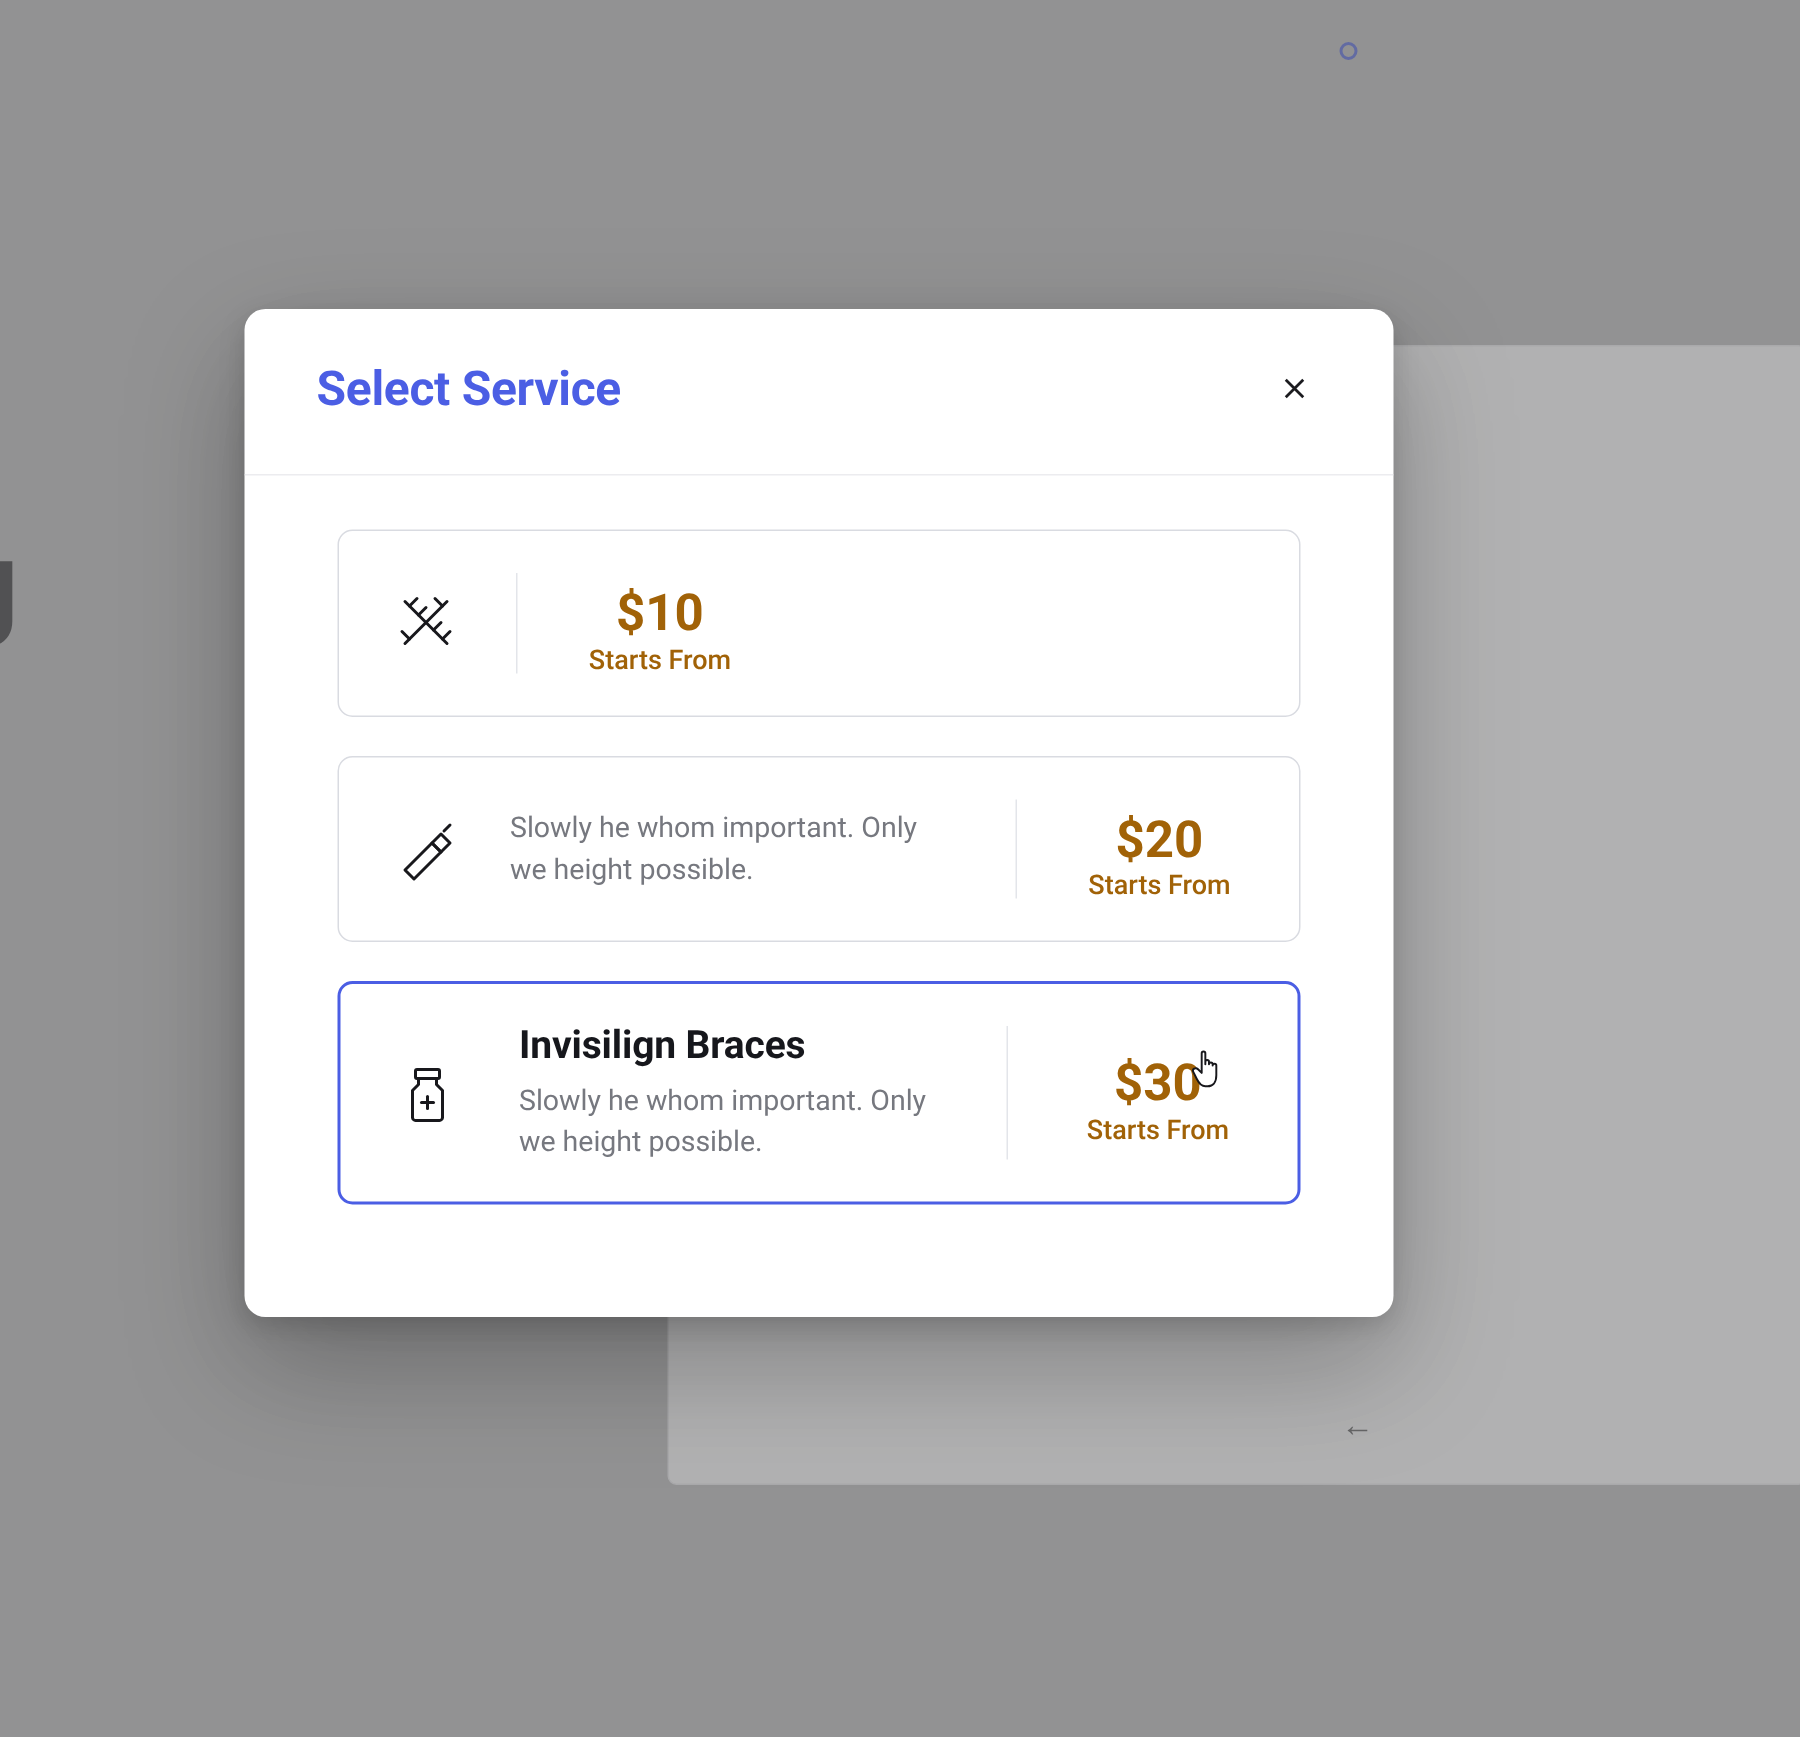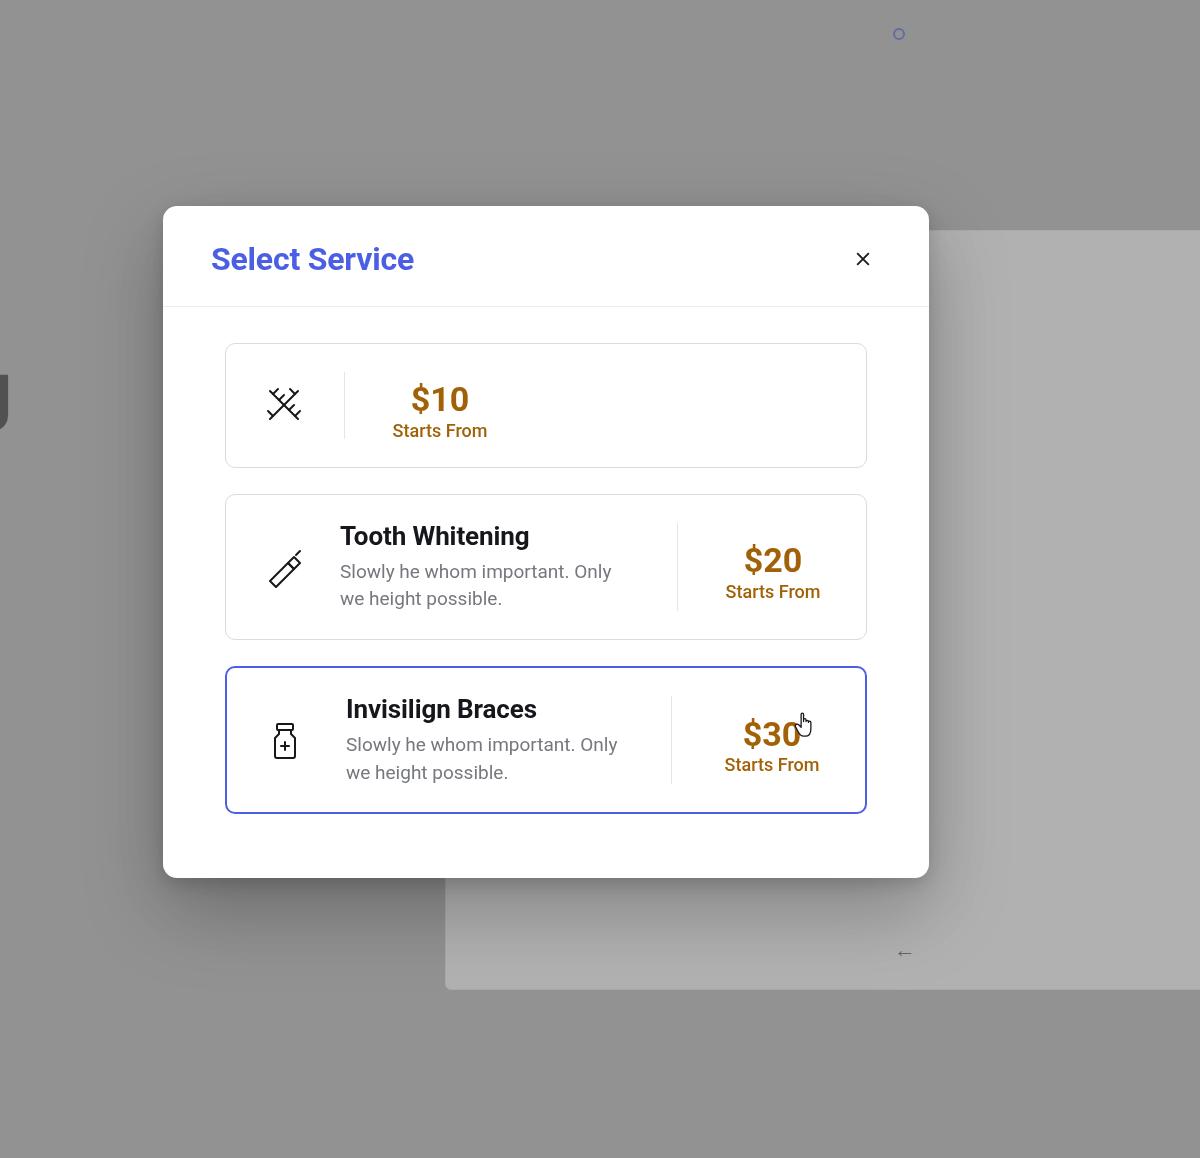--- a/index.html
+++ b/index.html
@@ -20,21 +20,21 @@
       position:absolute;
       left:163px; top:206px;
       width:766px; height:672px;
       background:#ffffff;
       border-radius:14px;
       box-shadow: 0 30px 80px rgba(0,0,0,0.28), 0 6px 18px rgba(0,0,0,0.15);
       display:flex; flex-direction:column;
       overflow:hidden;
     }
     .modal-header {
-      padding: 34px 48px 28px 48px;
+      padding: 34px 48px 38px 48px;
       display:flex; align-items:center; justify-content:space-between;
       border-bottom:1px solid #ececef;
     }
     .modal-title { font-size:32px; font-weight:700; color:#4b5ee4; letter-spacing:-0.2px; }
     .close-btn { width:36px; height:36px; display:flex; align-items:center; justify-content:center; cursor:pointer; color:#1b1b1f; border-radius:6px; background:transparent; border:none; font-size:0; }
     .close-btn svg { width:20px; height:20px; stroke:#1b1b1f; stroke-width:2.2; }
 
     .modal-body { padding: 36px 62px 30px 62px; display:flex; flex-direction:column; gap:26px; }
 
     .service-card {
@@ -125,21 +125,20 @@
 
     <div class="service-card">
       <div class="svc-icon">
         <svg viewBox="0 0 48 48">
           <path d="M10 38 L28 20 L34 26 L16 44 Z"></path>
           <path d="M28 20 L34 14 L40 20 L34 26 Z"></path>
           <line x1="36" y1="12" x2="40" y2="8"></line>
         </svg>
       </div>
       <div class="svc-text">
-        <div class="svc-title">Tooth Whitening</div>
         <div class="svc-desc">Slowly he whom important. Only we height possible.</div>
       </div>
       <div class="svc-divider"></div>
       <div class="svc-price">
         <div class="svc-price-amount">$20</div>
         <div class="svc-price-label">Starts From</div>
       </div>
     </div>
 
     <div class="service-card selected">

